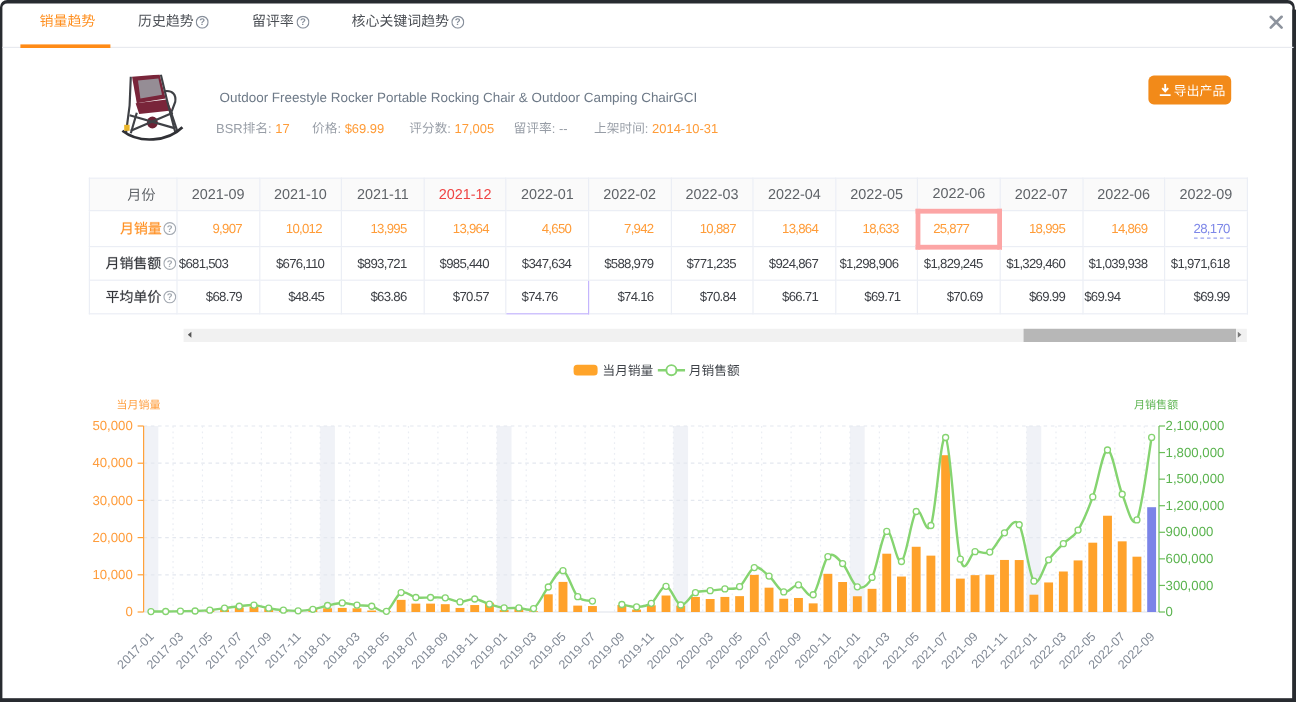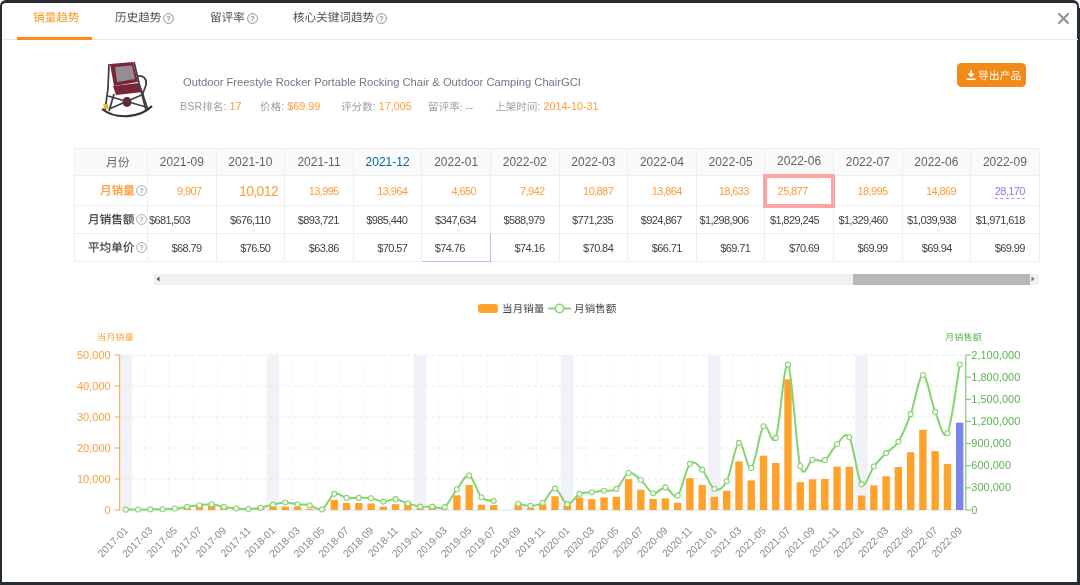--- a/index.html
+++ b/index.html
@@ -174,35 +174,35 @@
       <col style="width:68.60px">
       <col style="width:68.60px">
       <col style="width:68.60px">
     </colgroup>
     <tbody>
       <tr style="height:27px;background:#fafafa">
         <td style="border:1px solid #ebeef5"></td>
         <td style="border:1px solid #ebeef5;color:#5f6368;text-align:center">2021-09</td>
         <td style="border:1px solid #ebeef5;color:#5f6368;text-align:center">2021-10</td>
         <td style="border:1px solid #ebeef5;color:#5f6368;text-align:center">2021-11</td>
-        <td style="border:1px solid #ebeef5;color:#0369a1;text-align:center">2021-12</td>
+        <td style="border:1px solid #ebeef5;color:#ef4444;text-align:center">2021-12</td>
         <td style="border:1px solid #ebeef5;color:#5f6368;text-align:center">2022-01</td>
         <td style="border:1px solid #ebeef5;color:#5f6368;text-align:center">2022-02</td>
         <td style="border:1px solid #ebeef5;color:#5f6368;text-align:center">2022-03</td>
         <td style="border:1px solid #ebeef5;color:#5f6368;text-align:center">2022-04</td>
         <td style="border:1px solid #ebeef5;color:#5f6368;text-align:center">2022-05</td>
         <td style="border:1px solid #ebeef5;color:#5f6368;text-align:center">2022-06</td>
         <td style="border:1px solid #ebeef5;color:#5f6368;text-align:center">2022-07</td>
         <td style="border:1px solid #ebeef5;color:#5f6368;text-align:center">2022-06</td>
         <td style="border:1px solid #ebeef5;color:#5f6368;text-align:center">2022-09</td>
       </tr>
       <tr style="height:30px">
         <td style="border:1px solid #ebeef5"></td>
         <td style="border:1px solid #ebeef5;text-align:right;padding-right:14px;color:#ff9c38;font-size:11px;letter-spacing:-0.6px">9,907</td>
-        <td style="border:1px solid #ebeef5;text-align:right;padding-right:6px;color:#ff9c38;font-size:14px;letter-spacing:-0.6px">10,012</td>
+        <td style="border:1px solid #ebeef5;text-align:right;padding-right:16px;color:#ff9c38;font-size:11px;letter-spacing:-0.6px">10,012</td>
         <td style="border:1px solid #ebeef5;text-align:right;padding-right:14px;color:#ff9c38;font-size:11px;letter-spacing:-0.6px">13,995</td>
         <td style="border:1px solid #ebeef5;text-align:right;padding-right:14px;color:#ff9c38;font-size:11px;letter-spacing:-0.6px">13,964</td>
         <td style="border:1px solid #ebeef5;text-align:right;padding-right:14px;color:#ff9c38;font-size:11px;letter-spacing:-0.6px">4,650</td>
         <td style="border:1px solid #ebeef5;text-align:right;padding-right:14px;color:#ff9c38;font-size:11px;letter-spacing:-0.6px">7,942</td>
         <td style="border:1px solid #ebeef5;text-align:right;padding-right:14px;color:#ff9c38;font-size:11px;letter-spacing:-0.6px">10,887</td>
         <td style="border:1px solid #ebeef5;text-align:right;padding-right:14px;color:#ff9c38;font-size:11px;letter-spacing:-0.6px">13,864</td>
         <td style="border:1px solid #ebeef5;text-align:right;padding-right:14px;color:#ff9c38;font-size:11px;letter-spacing:-0.6px">18,633</td>
         <td style="border:4px solid #fca5a5;text-align:center;padding-right:14px;color:#ff9c38;font-size:11px;letter-spacing:-0.6px">25,877</td>
         <td style="border:1px solid #ebeef5;text-align:right;padding-right:14px;color:#ff9c38;font-size:11px;letter-spacing:-0.6px">18,995</td>
         <td style="border:1px solid #ebeef5;text-align:right;padding-right:14px;color:#ff9c38;font-size:11px;letter-spacing:-0.6px">14,869</td>
@@ -220,31 +220,31 @@
         <td style="border:1px solid #ebeef5;text-align:right;padding-right:14px;color:#3c3f45;font-size:11px;letter-spacing:-0.6px">$924,867</td>
         <td style="border:1px solid #ebeef5;text-align:center;padding-right:14px;color:#3c3f45;font-size:11px;letter-spacing:-0.6px">$1,298,906</td>
         <td style="border:1px solid #ebeef5;text-align:right;padding-right:14px;color:#3c3f45;font-size:11px;letter-spacing:-0.6px">$1,829,245</td>
         <td style="border:1px solid #ebeef5;text-align:right;padding-right:14px;color:#3c3f45;font-size:11px;letter-spacing:-0.6px">$1,329,460</td>
         <td style="border:1px solid #ebeef5;text-align:right;padding-right:14px;color:#3c3f45;font-size:11px;letter-spacing:-0.6px">$1,039,938</td>
         <td style="border:1px solid #ebeef5;text-align:right;padding-right:14px;color:#3c3f45;font-size:11px;letter-spacing:-0.6px">$1,971,618</td>
       </tr>
       <tr style="height:28px">
         <td style="border:1px solid #ebeef5"></td>
         <td style="border:1px solid #ebeef5;text-align:right;padding-right:14px;color:#3c3f45;font-size:11px;letter-spacing:-0.6px">$68.79</td>
-        <td style="border:1px solid #ebeef5;text-align:right;padding-right:14px;color:#3c3f45;font-size:11px;letter-spacing:-0.6px">$76.50</td>
+        <td style="border:1px solid #ebeef5;text-align:right;padding-right:14px;color:#3c3f45;font-size:11px;letter-spacing:-0.6px">$48.45</td>
         <td style="border:1px solid #ebeef5;text-align:right;padding-right:14px;color:#3c3f45;font-size:11px;letter-spacing:-0.6px">$63.86</td>
         <td style="border:1px solid #ebeef5;text-align:right;padding-right:14px;color:#3c3f45;font-size:11px;letter-spacing:-0.6px">$70.57</td>
         <td style="border:1px solid #c4b5fd;text-align:center;padding-right:14px;color:#3c3f45;font-size:11px;letter-spacing:-0.6px">$74.76</td>
         <td style="border:1px solid #ebeef5;text-align:right;padding-right:14px;color:#3c3f45;font-size:11px;letter-spacing:-0.6px">$74.16</td>
         <td style="border:1px solid #ebeef5;text-align:right;padding-right:14px;color:#3c3f45;font-size:11px;letter-spacing:-0.6px">$70.84</td>
         <td style="border:1px solid #ebeef5;text-align:right;padding-right:14px;color:#3c3f45;font-size:11px;letter-spacing:-0.6px">$66.71</td>
         <td style="border:1px solid #ebeef5;text-align:right;padding-right:14px;color:#3c3f45;font-size:11px;letter-spacing:-0.6px">$69.71</td>
         <td style="border:1px solid #ebeef5;text-align:right;padding-right:14px;color:#3c3f45;font-size:11px;letter-spacing:-0.6px">$70.69</td>
         <td style="border:1px solid #ebeef5;text-align:right;padding-right:14px;color:#3c3f45;font-size:11px;letter-spacing:-0.6px">$69.99</td>
-        <td style="border:1px solid #ebeef5;text-align:center;padding-right:0;color:#3c3f45;font-size:11px;letter-spacing:-0.6px">$69.94</td>
+        <td style="border:1px solid #ebeef5;text-align:left;padding-right:0;color:#3c3f45;font-size:11px;letter-spacing:-0.6px">$69.94</td>
         <td style="border:1px solid #ebeef5;text-align:right;padding-right:14px;color:#3c3f45;font-size:11px;letter-spacing:-0.6px">$69.99</td>
       </tr>
     </tbody>
   </table>
 <svg class="abs " style="left:106.0px;top:152.5px" width="27.6" height="18" viewBox="0 0 27.6 18">
     <use href="#g6708" transform="translate(0.0,13.5) scale(11.8)" fill="#5f6368"></use>
     <use href="#g4efd" transform="translate(11.8,13.5) scale(11.8)" fill="#5f6368"></use>
   </svg>
 <svg class="abs " style="left:99.7px;top:181.0px" width="38.8" height="18" viewBox="0 0 38.8 18">
     <use href="#g6708" transform="translate(0.0,13.5) scale(11.6)" fill="#ff8f1f" stroke="#ff8f1f" stroke-width="0.014"></use>

